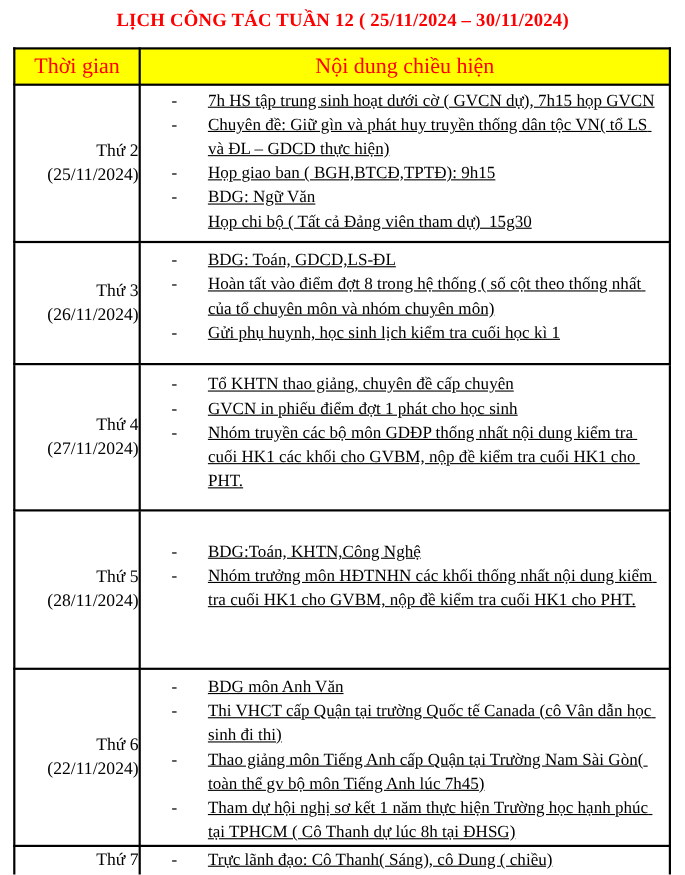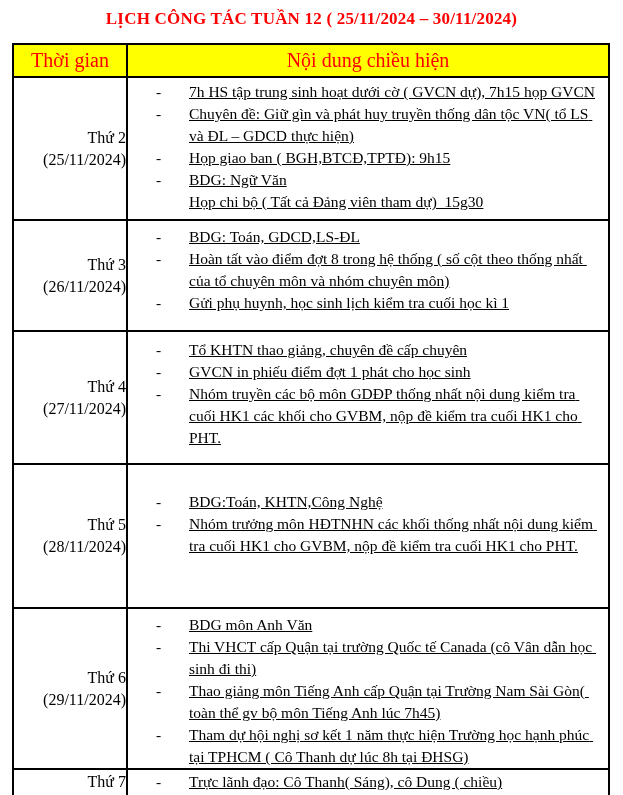--- a/index.html
+++ b/index.html
@@ -178,21 +178,21 @@
           </div>
           <div class="item">
             <span class="dash">-</span>
             <span class="txt">Nhóm trưởng môn HĐTNHN các khối thống nhất nội dung kiểm tra cuối HK1 cho GVBM, nộp đề kiểm tra cuối HK1 cho PHT.</span>
           </div>
         </td>
       </tr>
       <tr class="day-row row-4">
         <td class="time-cell">
           <div class="day">Thứ 6</div>
-          <div class="date">(29/11/2024)</div>
+          <div class="date">(22/11/2024)</div>
         </td>
         <td class="content-cell">
           <div class="item">
             <span class="dash">-</span>
             <span class="txt">BDG môn Anh Văn</span>
           </div>
           <div class="item">
             <span class="dash">-</span>
             <span class="txt">Thi VHCT cấp Quận tại trường Quốc tế Canada (cô Vân dẫn học sinh đi thi)</span>
           </div>

